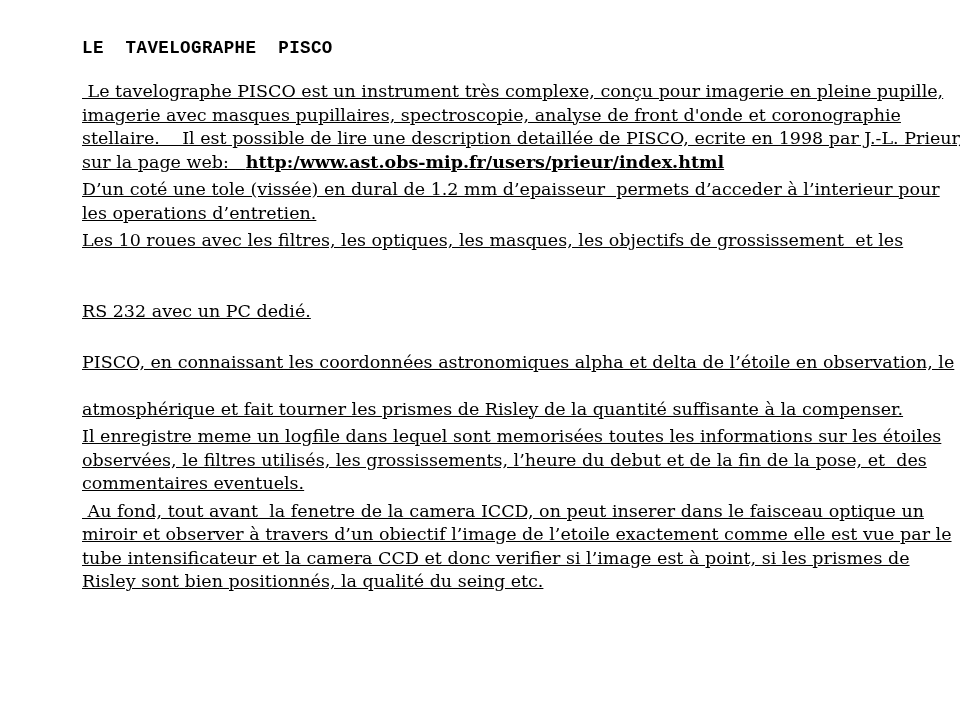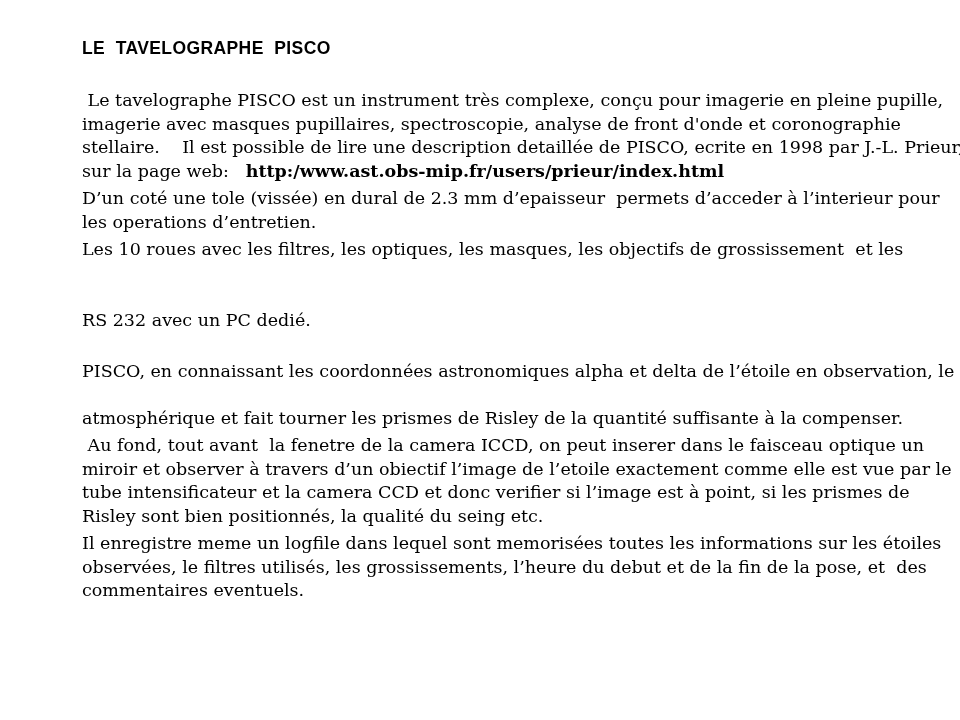--- a/index.html
+++ b/index.html
@@ -16,32 +16,33 @@
     font-family: "DejaVu Serif", "Liberation Serif", serif;
     overflow: hidden;
   }
   .content {
     position: absolute;
     left: 82px;
     top: 38px;
     width: 860px;
   }
   .title {
-    font-family: Liberation Sans, sans-serif;
+    font-family: Liberation Mono, monospace;
     font-weight: bold;
     font-size: 17.5px;
     letter-spacing: 0.4px;
     white-space: pre;
     color: #000000;
   }
   .body {
-    margin-top: 30px;
+    margin-top: 22px;
     font-size: 17.5px;
     line-height: 23.5px;
     color: #000000;
+    text-decoration: underline;
   }
   .para {
     margin: 0 0 4px 0;
   }
   .line {
     white-space: pre;
   }
   .url {
     font-weight: bold;
   }
@@ -58,46 +59,46 @@
 
       <p class="para">
         <span class="line"> Le tavelographe PISCO est un instrument très complexe, conçu pour imagerie en pleine pupille,</span><br>
         <span class="line">imagerie avec masques pupillaires, spectroscopie, analyse de front d'onde et coronographie</span><br>
         <span class="line">stellaire.    Il est possible de lire une description detaillée de PISCO, ecrite en 1998 par J.-L. Prieur,</span><br>
         <span class="line"><span>sur la page web:   </span><span class="url">http:/www.ast.obs-mip.fr/users/prieur/index.html</span></span>
       </p>
 
 
       <p class="para">
-        <span class="line">D’un coté une tole (vissée) en dural de 2.3 mm d’epaisseur  permets d’acceder à l’interieur pour</span><br>
+        <span class="line">D’un coté une tole (vissée) en dural de 1.2 mm d’epaisseur  permets d’acceder à l’interieur pour</span><br>
         <span class="line">les operations d’entretien.</span>
       </p>
 
       <p class="para">
         <span class="line">Les 10 roues avec les filtres, les optiques, les masques, les objectifs de grossissement  et les</span><br>
         <br>
         <br>
         <span class="line">RS 232 avec un PC dedié.</span>
       </p>
 
       <p class="para">
         <br>
         <span class="line">PISCO, en connaissant les coordonnées astronomiques alpha et delta de l’étoile en observation, le</span><br>
         <br>
         <span class="line">atmosphérique et fait tourner les prismes de Risley de la quantité suffisante à la compenser.</span>
       </p>
 
       <p class="para">
+        <span class="line">Il enregistre meme un logfile dans lequel sont memorisées toutes les informations sur les étoiles</span><br>
+        <span class="line">observées, le filtres utilisés, les grossissements, l’heure du debut et de la fin de la pose, et  des</span><br>
+        <span class="line">commentaires eventuels.</span>
+      </p>
+
+      <p class="para">
         <span class="line"> Au fond, tout avant  la fenetre de la camera ICCD, on peut inserer dans le faisceau optique un</span><br>
         <span class="line">miroir et observer à travers d’un obiectif l’image de l’etoile exactement comme elle est vue par le</span><br>
         <span class="line">tube intensificateur et la camera CCD et donc verifier si l’image est à point, si les prismes de</span><br>
         <span class="line">Risley sont bien positionnés, la qualité du seing etc.</span>
-      </p>
-
-      <p class="para">
-        <span class="line">Il enregistre meme un logfile dans lequel sont memorisées toutes les informations sur les étoiles</span><br>
-        <span class="line">observées, le filtres utilisés, les grossissements, l’heure du debut et de la fin de la pose, et  des</span><br>
-        <span class="line">commentaires eventuels.</span>
       </p>
 
     </div>
   </div>
 </div>
 
 </body></html>

